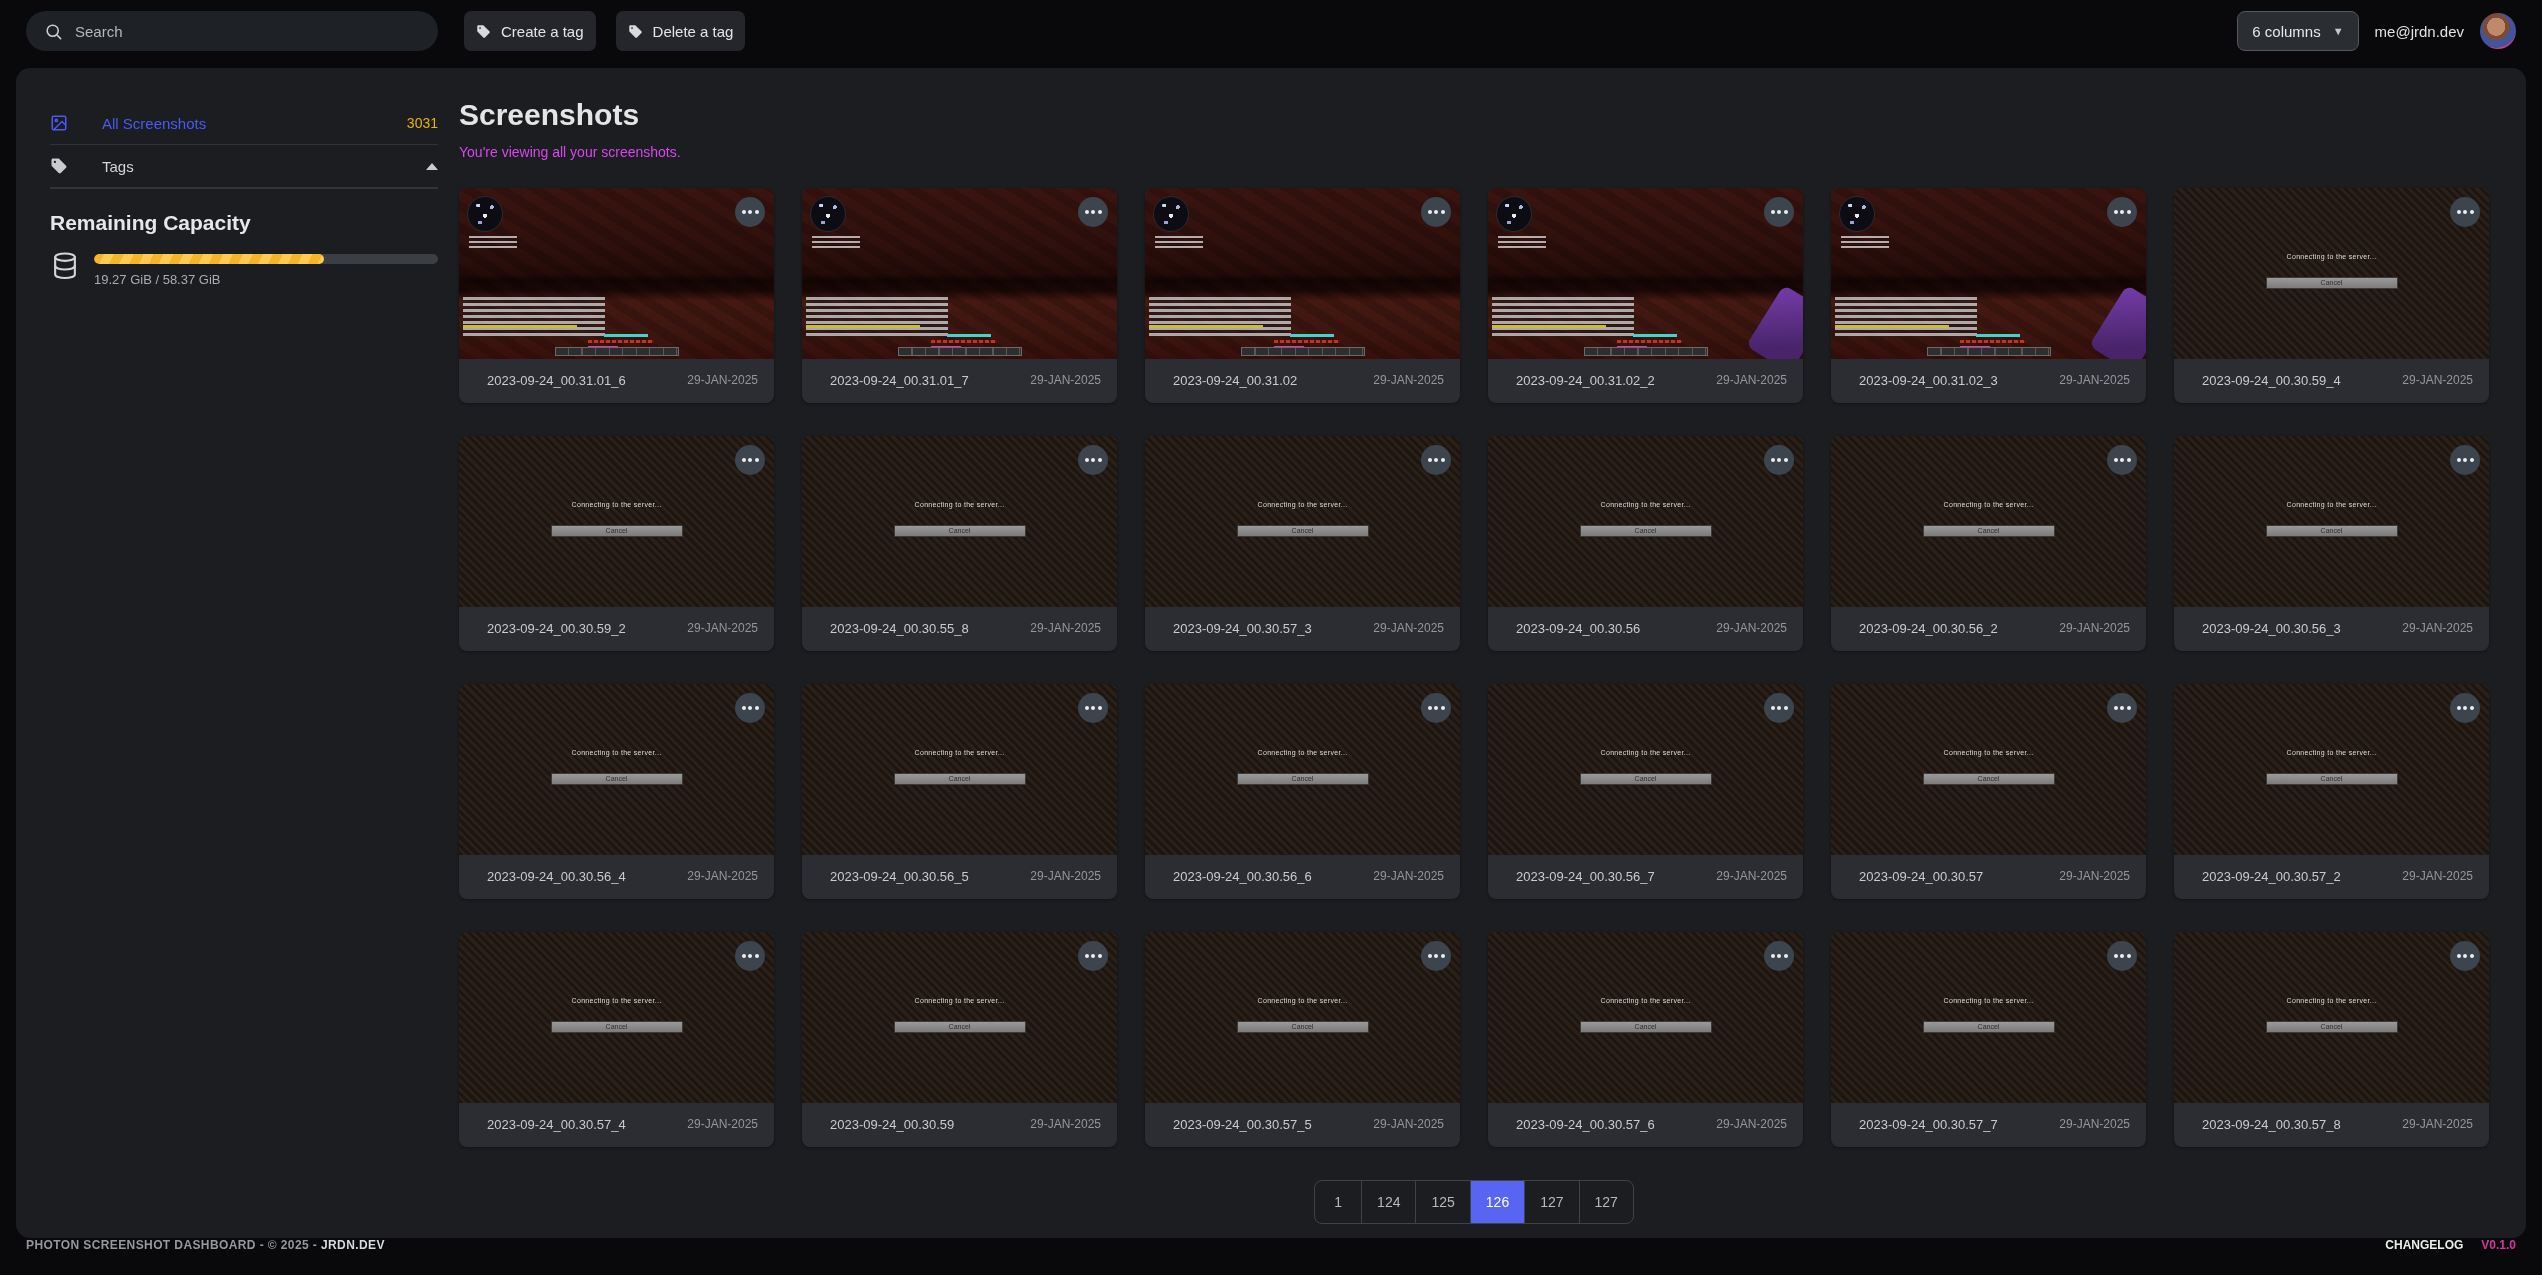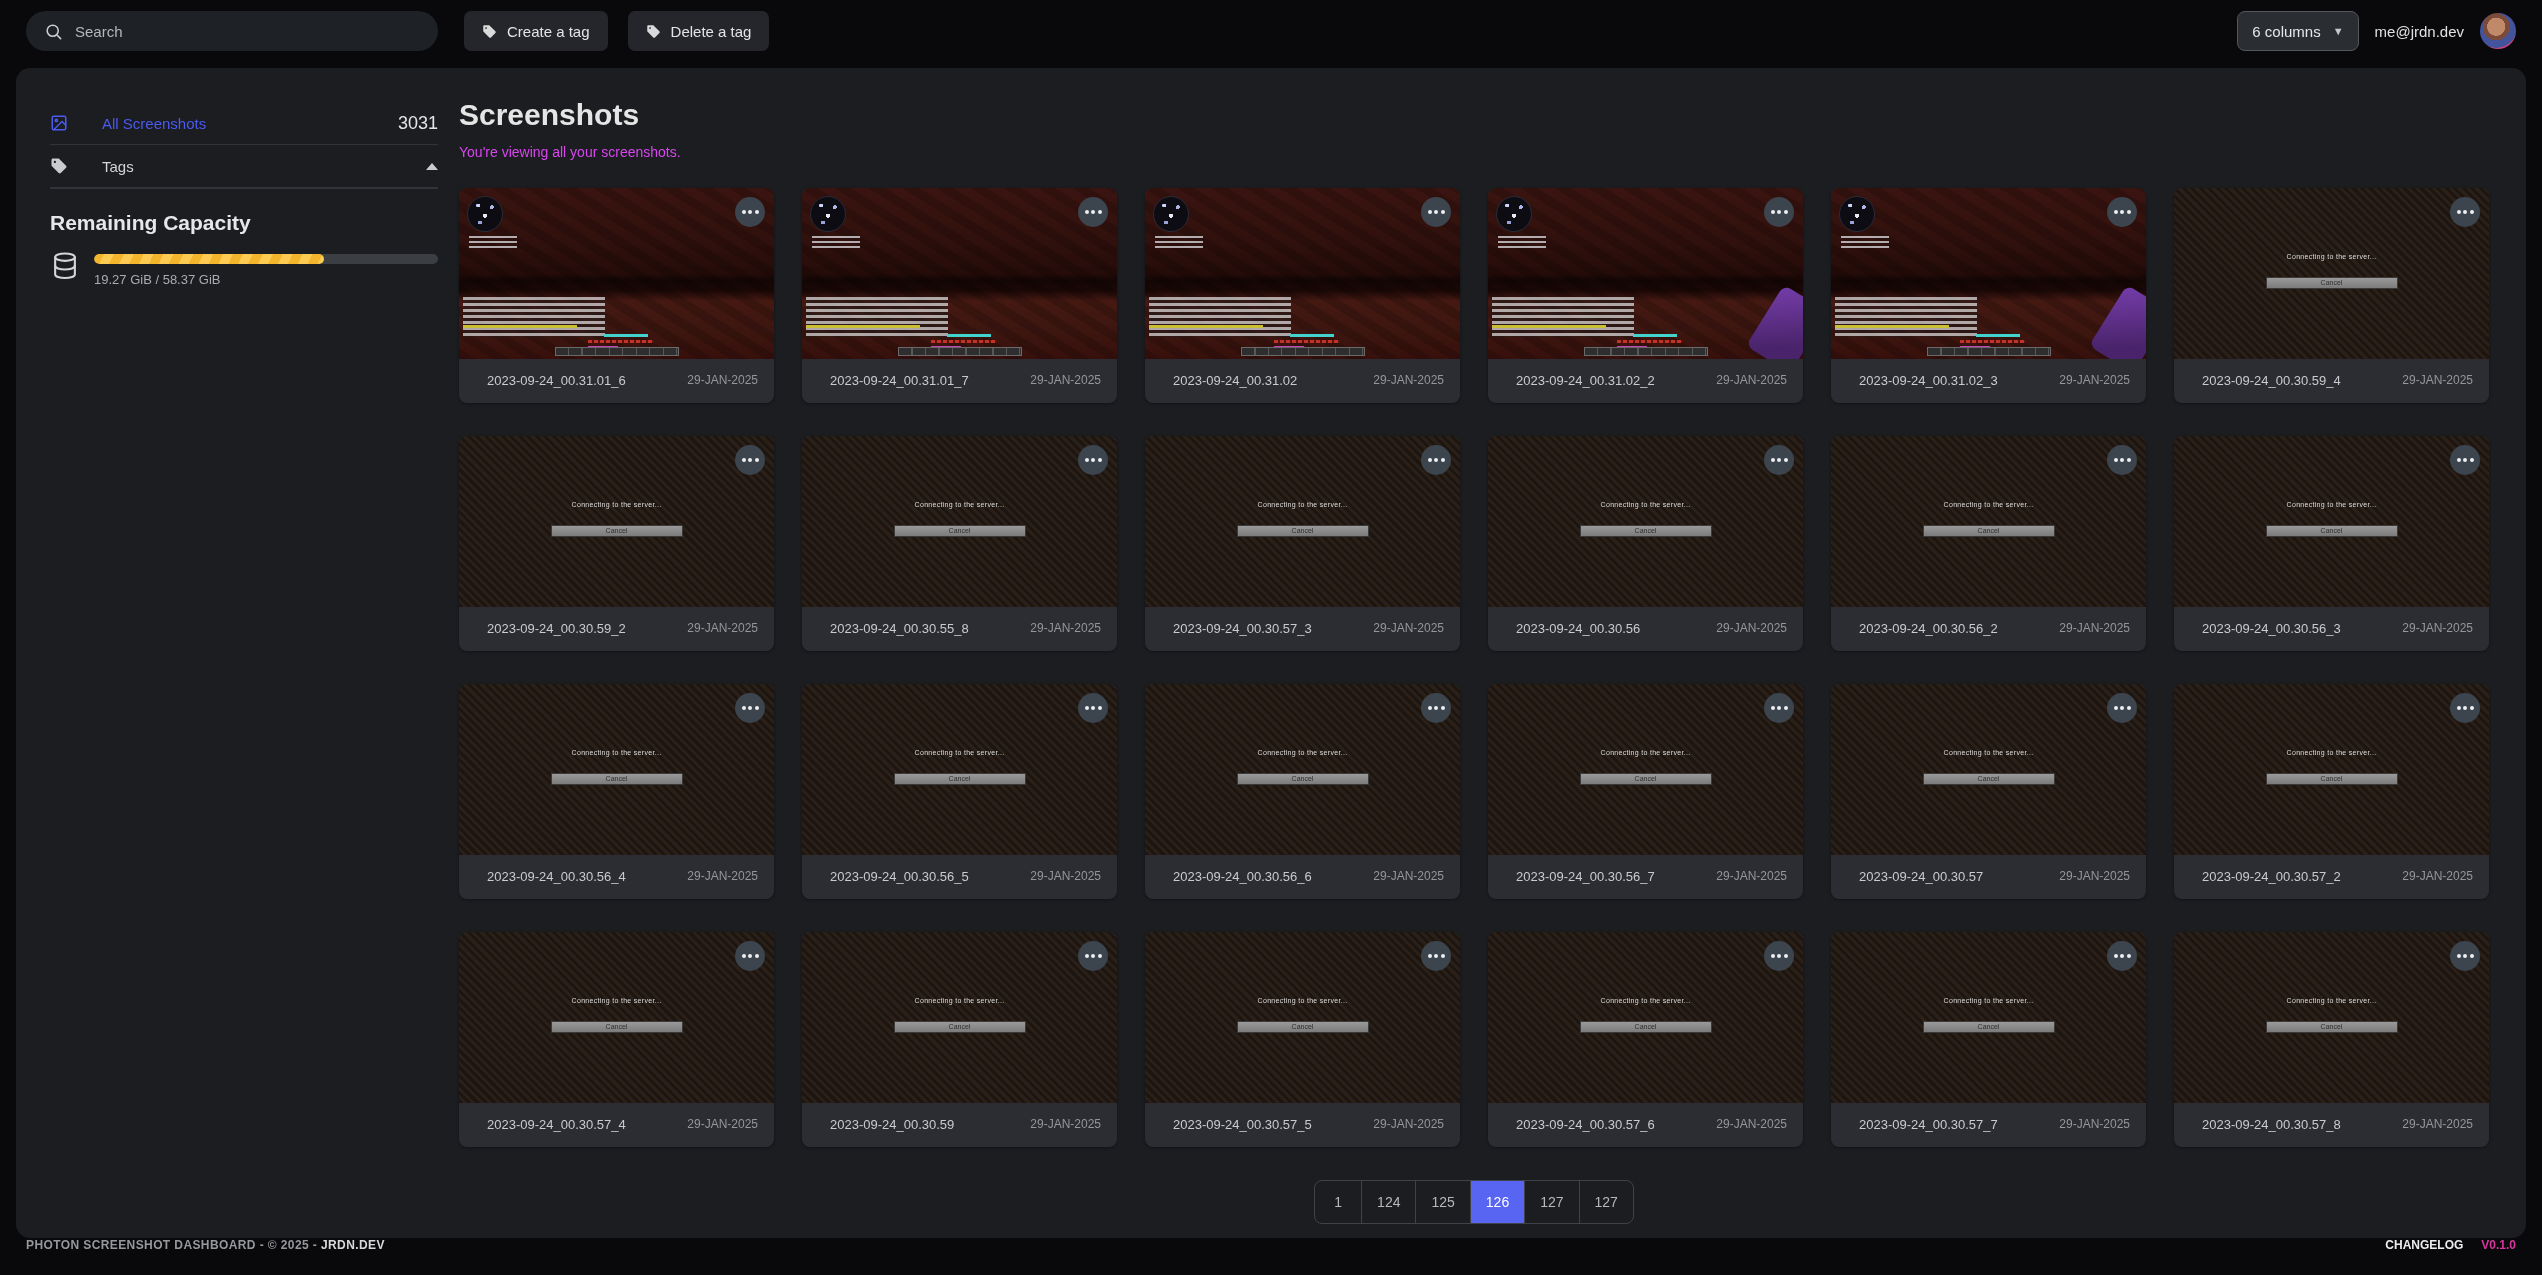--- a/index.html
+++ b/index.html
@@ -7,21 +7,21 @@
               font-family:"Liberation Sans", sans-serif; color:#e3e4e6; }
 
   
   .topbar { height:62px; display:flex; align-items:center; padding:0 26px; gap:26px; }
   .search { display:flex; align-items:center; gap:12px; width:412px; height:40px;
             background:#1e2126; border-radius:999px; padding:0 18px; }
   .search svg { width:19px; height:19px; stroke:#c9ccd1; flex:0 0 auto; }
   .search input { background:transparent; border:0; outline:none; color:#d9dbde;
                   font-size:15px; width:100%; font-family:inherit; }
   .search input::placeholder { color:#b4b7bc; }
-  .tag-btn { display:flex; align-items:center; gap:10px; height:40px; padding:0 18px;
+  .tag-btn { display:flex; align-items:center; gap:10px; height:40px; padding:0 12px;
              background:#24262b; border:0; border-radius:7px; color:#e3e4e6;
              font-size:15px; cursor:pointer; font-family:inherit; }
   .tag-btn svg { width:15px; height:15px; fill:#d8dadc; }
   .topbar-right { margin-left:auto; display:flex; align-items:center; gap:16px; }
   .columns-select { display:flex; align-items:center; gap:12px; height:40px; padding:0 14px;
                     background:#2a2d32; border:1.5px solid #53565c; border-radius:8px;
                     font-size:15px; color:#e6e7e9; cursor:pointer; }
   .columns-select .chev { font-size:11px; color:#c6c8cb; }
   .user-email { font-size:15px; color:#e0e1e3; }
   .avatar { width:36px; height:36px; border-radius:50%;
@@ -32,21 +32,21 @@
            display:flex; padding:30px 37px 20px 34px; }
 
   
   .sidebar { width:388px; flex:0 0 auto; margin-right:21px; padding-top:4px; }
   .side-item { display:flex; align-items:center; gap:14px; height:42px; cursor:pointer; }
   .side-item svg { width:18px; height:18px; flex:0 0 auto; }
   .side-sep { border:0; border-top:1px solid #303338; }
   .side-label { font-size:15px; color:#d2d4d7;margin-left:20px; }
   .side-item.active .side-label { color:#4b5af0; }
   .side-item.active svg { stroke:#4b5af0; }
-  .side-count { margin-left:auto; font-size:18px; color:#e5e5e5; }
+  .side-count { margin-left:auto; font-size:14px; color:#eab308; }
   .tri-up { margin-left:auto; width:0; height:0; border-left:6px solid transparent;
             border-right:6px solid transparent; border-bottom:7px solid #c9cbce; }
   .cap-heading { margin-top:22px; font-size:21px; font-weight:bold; color:#e6e7e9; }
   .cap-row { display:flex; gap:14px; margin-top:16px; }
   .cap-row svg { width:30px; height:32px; stroke:#d3d5d8; flex:0 0 auto; }
   .cap-col { flex:1; padding-top:3px; }
   .cap-track { height:10px; border-radius:5px; background:#3b3e43; overflow:hidden; }
   .cap-fill { height:100%; border-radius:5px;
               background:repeating-linear-gradient(115deg,#f3b52b 0 9px,#fdca52 9px 18px); }
   .cap-text { margin-top:8px; font-size:13px; color:#a8abb0; }

